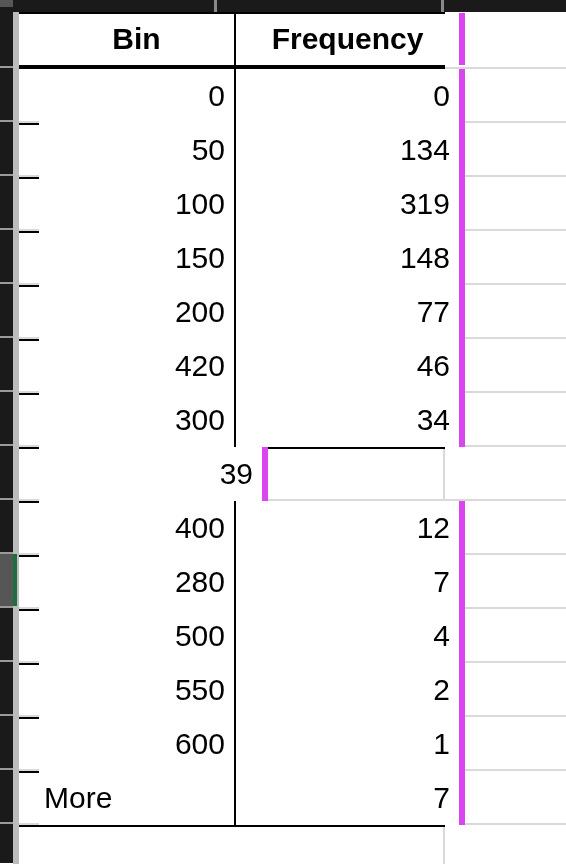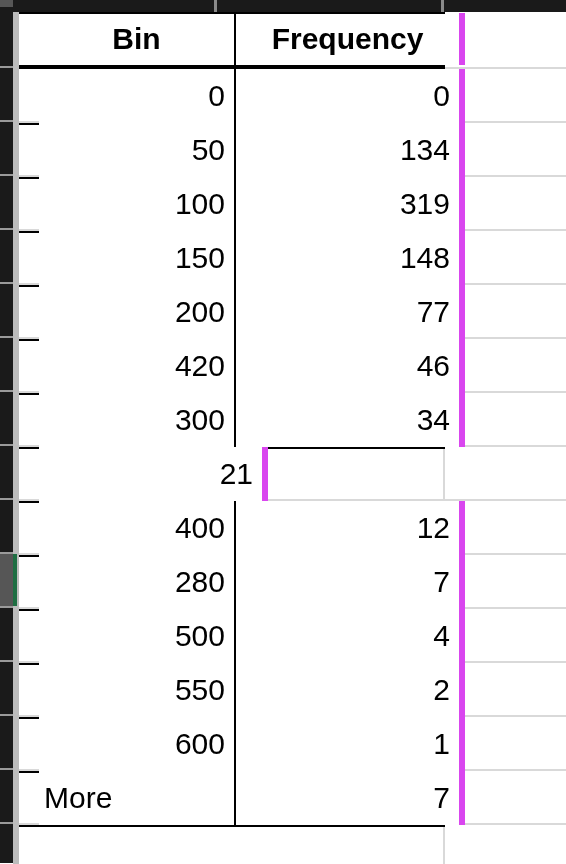--- a/index.html
+++ b/index.html
@@ -238,21 +238,21 @@
           <div class="cell bin">420</div>
           <div class="cell freq">46</div>
         </div>
         <div class="hrule thin" style="top: 381px;"></div>
         <div class="trow" style="top: 381px; height: 54px; align-items: flex-end;">
           <div class="cell bin">300</div>
           <div class="cell freq">34</div>
         </div>
         <div class="hrule thin" style="top: 435px;"></div>
         <div class="trow" style="top: 435px; height: 54px;">
-          <div class="cell freq">21</div>
+          <div class="cell freq">39</div>
         </div>
         <div class="hrule thin" style="top: 489px;"></div>
         <div class="trow" style="top: 489px; height: 54px;">
           <div class="cell bin">400</div>
           <div class="cell freq">12</div>
         </div>
         <div class="hrule thin" style="top: 543px;"></div>
         <div class="trow" style="top: 543px; height: 54px;">
           <div class="cell bin">280</div>
           <div class="cell freq">7</div>

